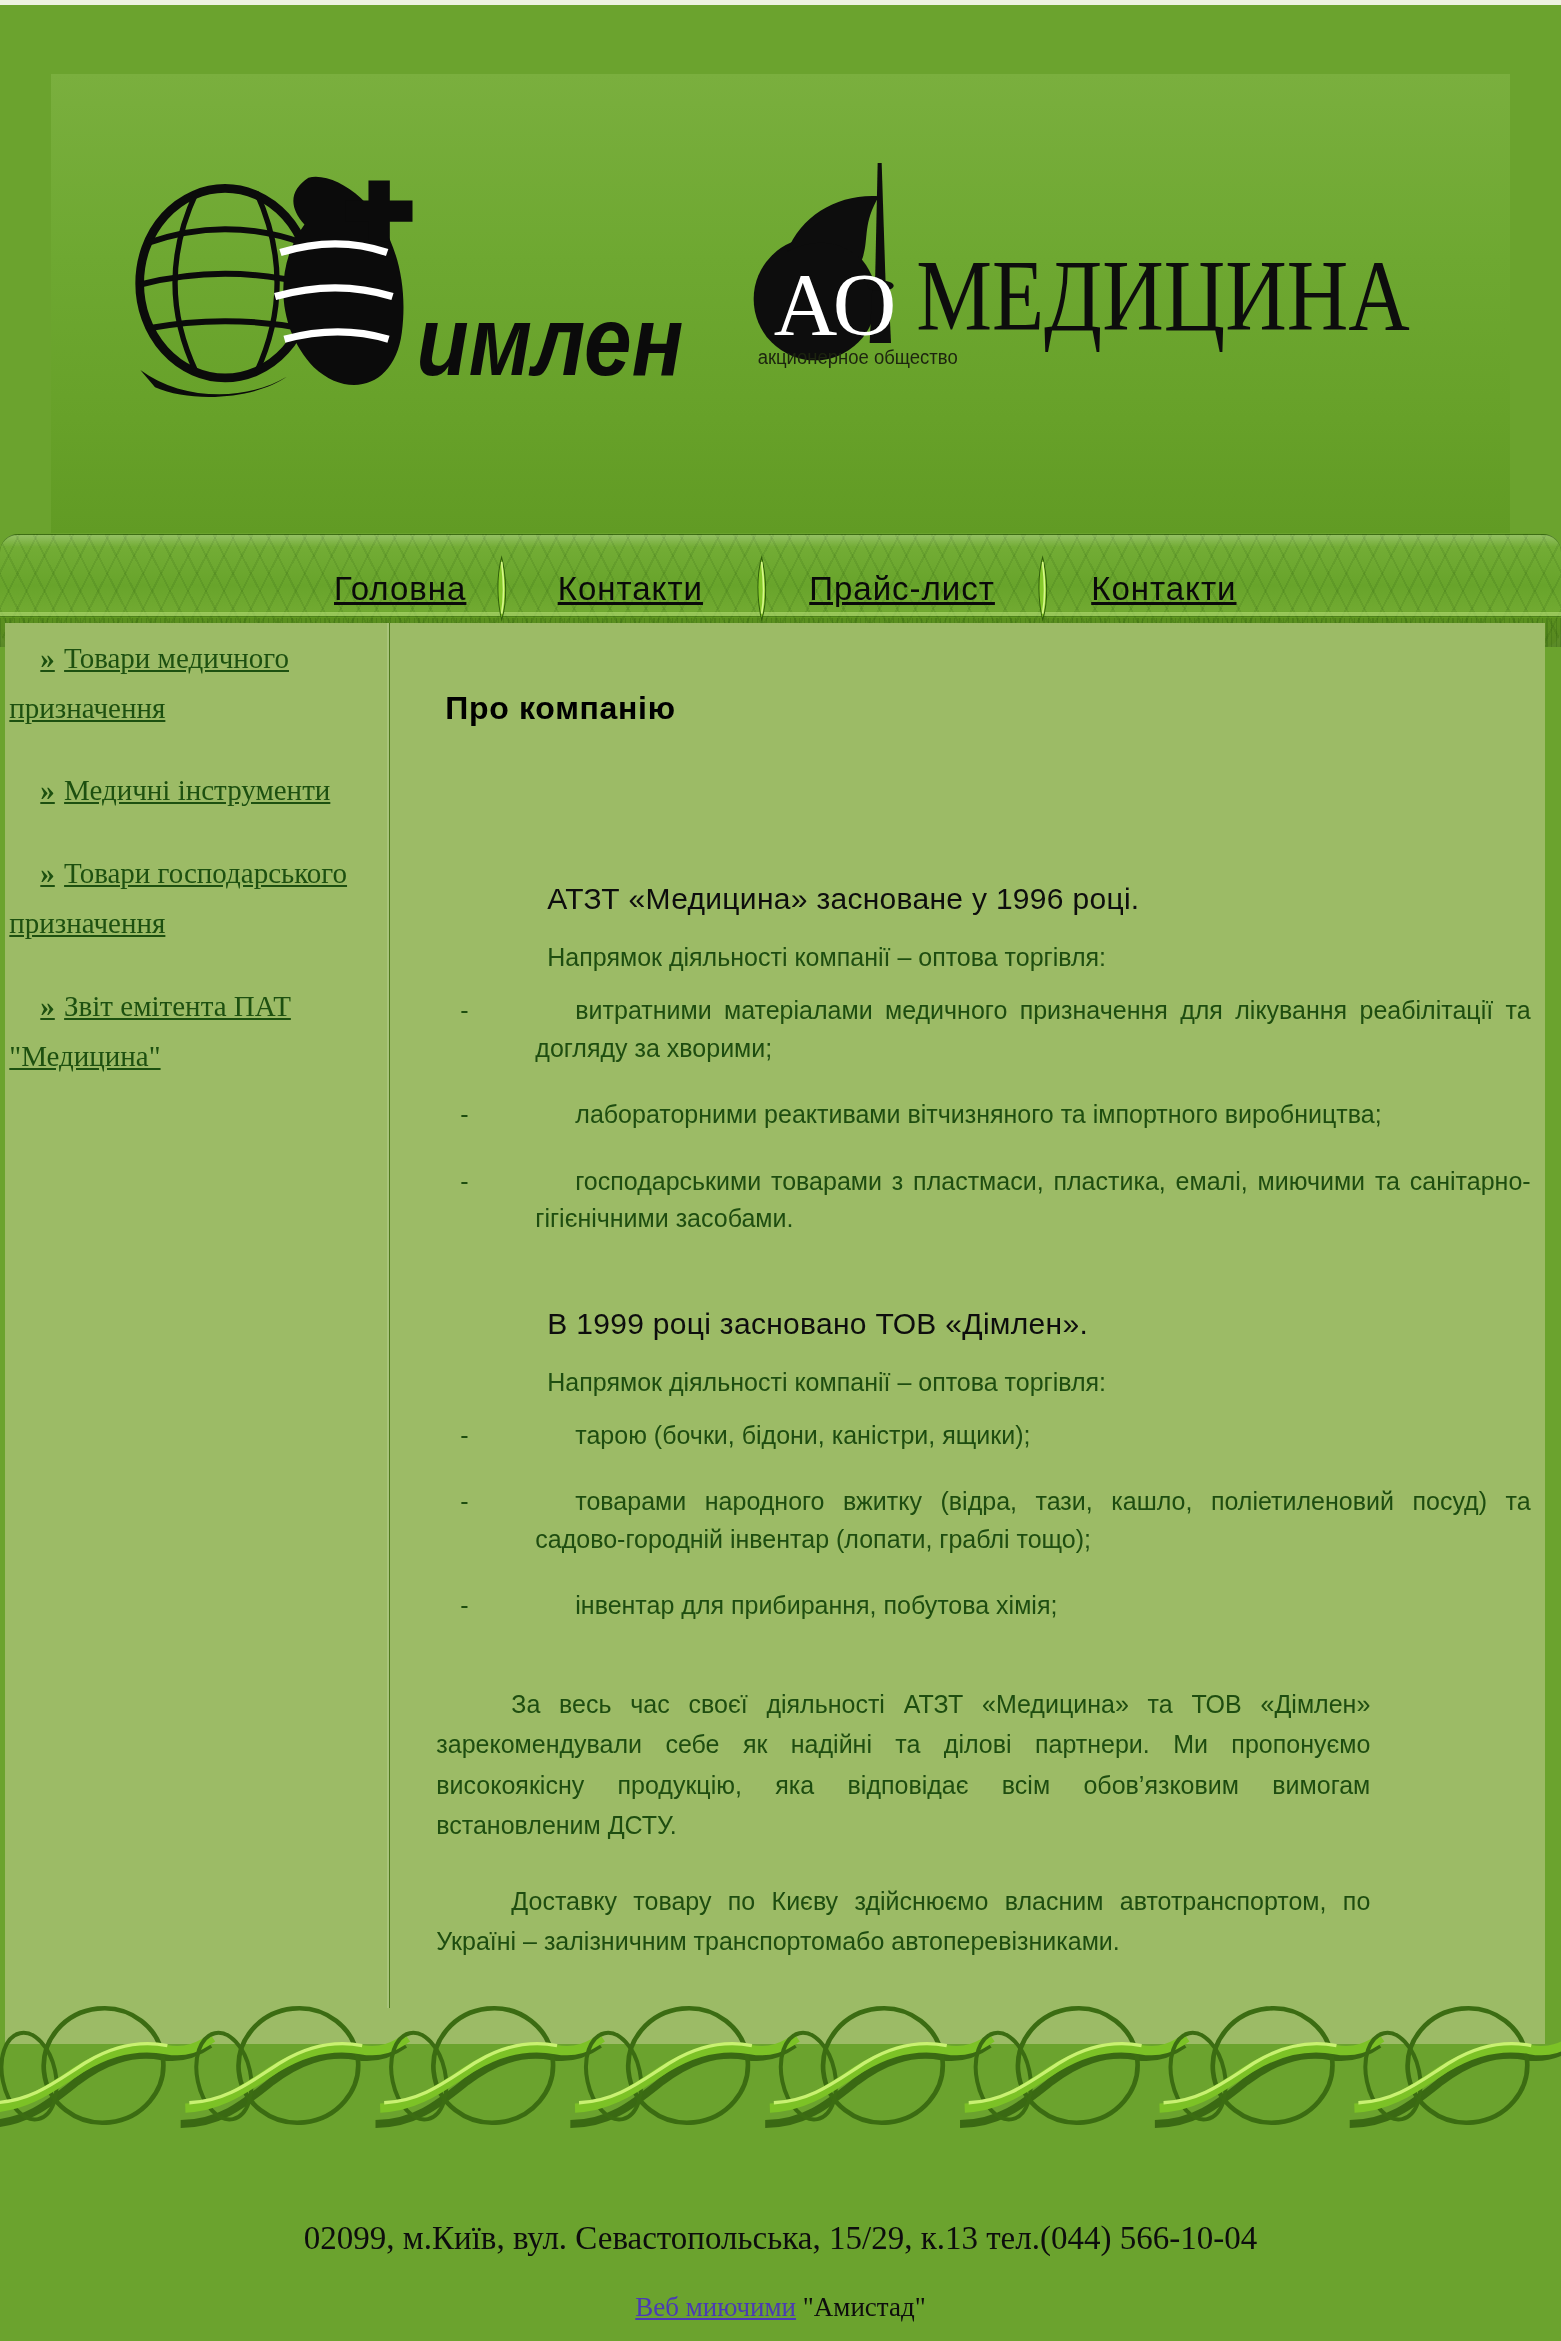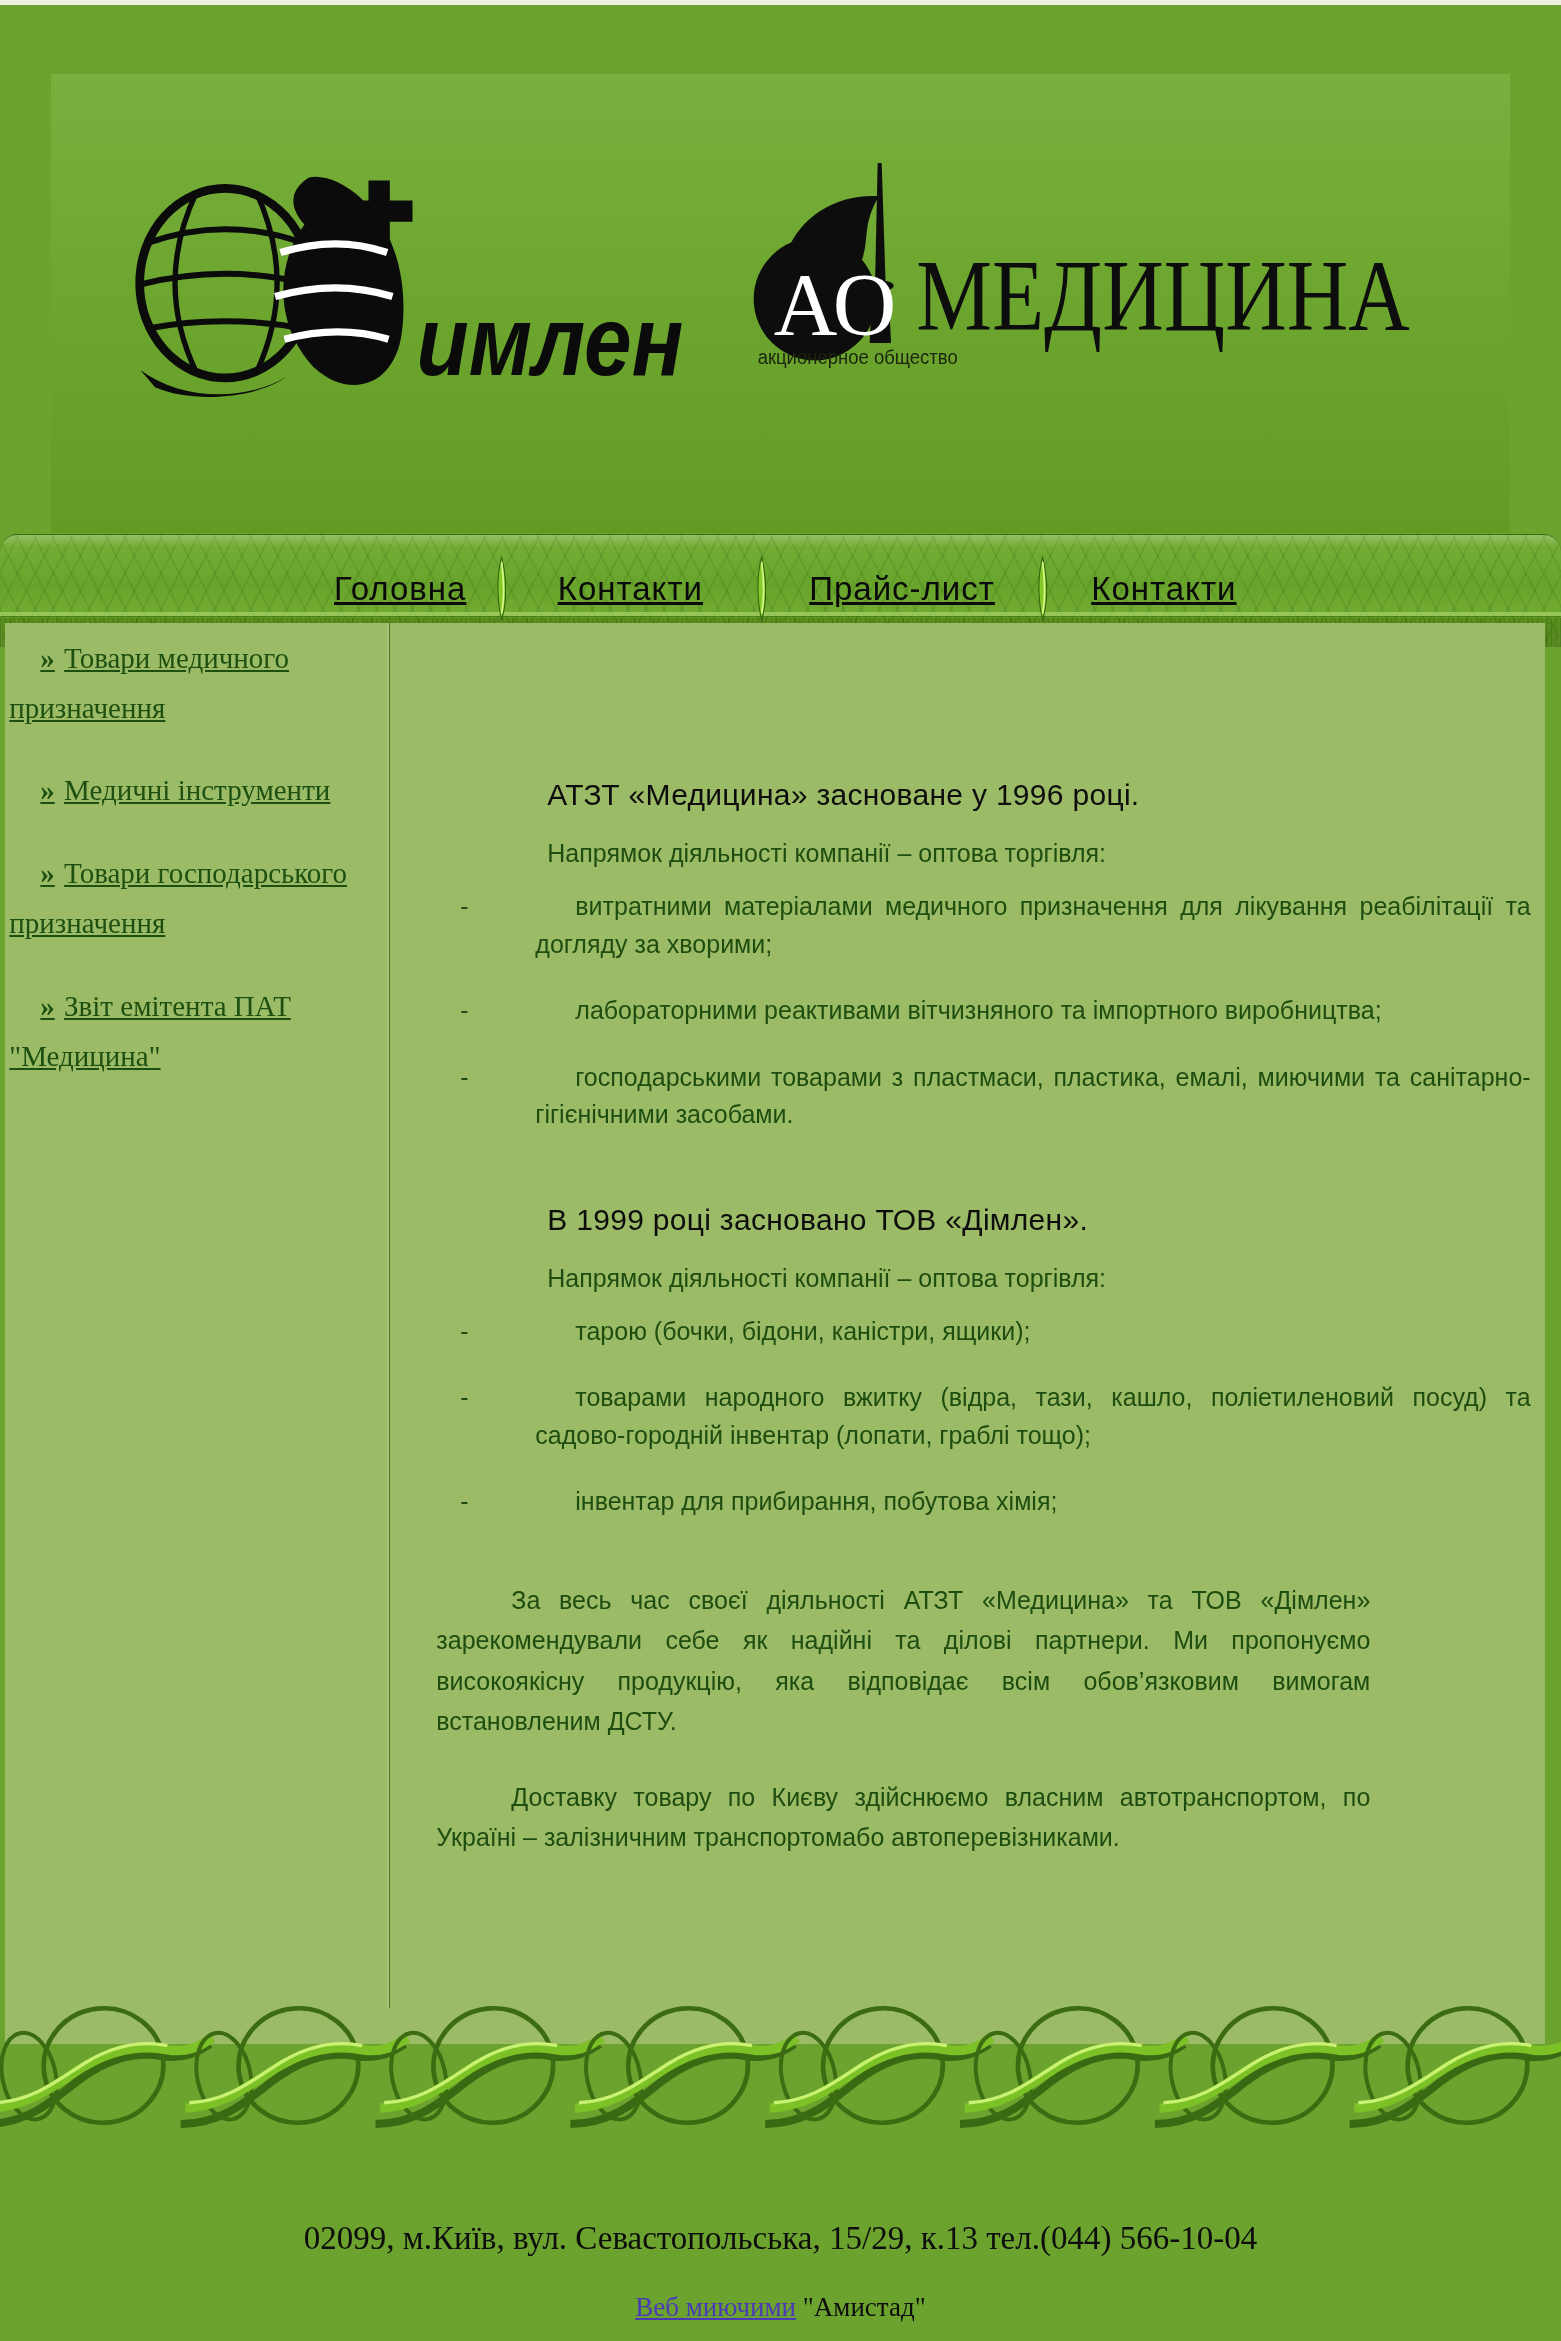--- a/index.html
+++ b/index.html
@@ -183,20 +183,21 @@
       <a><span class="arrow">»</span><span>Товари господарського призначення</span></a>
     </p>
     <p class="side-item">
       <a><span class="arrow">»</span><span>Звіт емітента ПАТ "Медицина"</span></a>
     </p>
   </aside>
 
   <div class="divider"></div>
 
   <section class="content">
+    <h1 class="page-title">Про компанію</h1>
 
     <p class="sec-head">АТЗТ «Медицина» засноване у 1996 році.</p>
     <p class="intro">Напрямок діяльності компанії – оптова торгівля:</p>
     <div class="bullets">
       <div class="bullet">
         <span class="dash">-</span>
         <span class="btext">витратними матеріалами медичного призначення для лікування реабілітації та догляду за хворими;</span>
       </div>
       <div class="bullet">
         <span class="dash">-</span>

